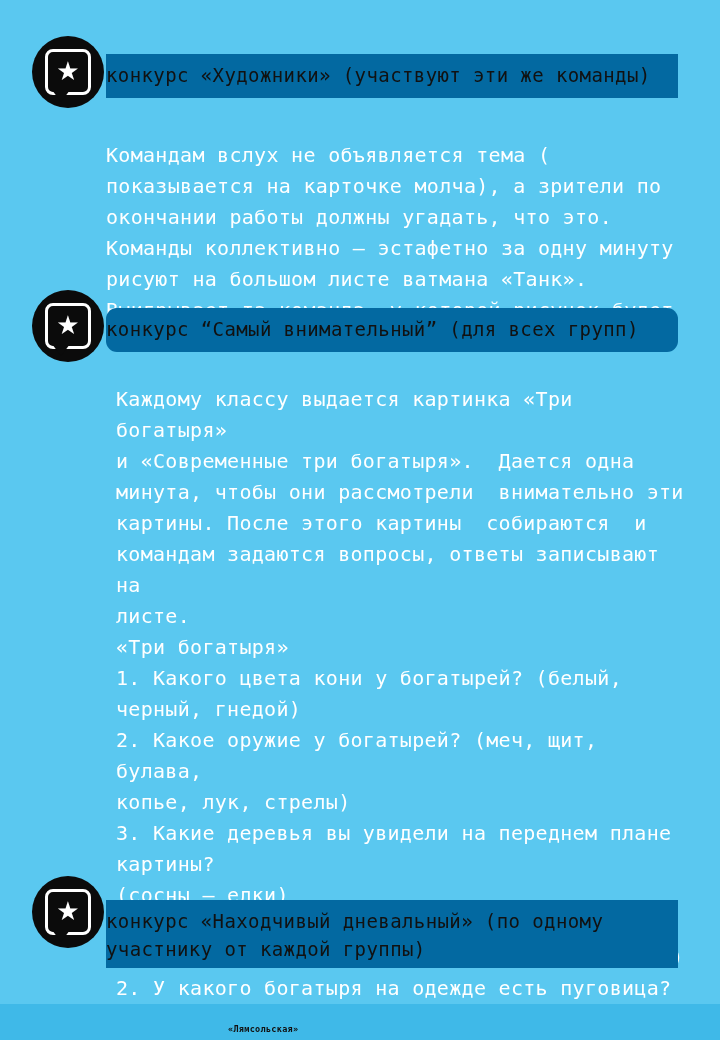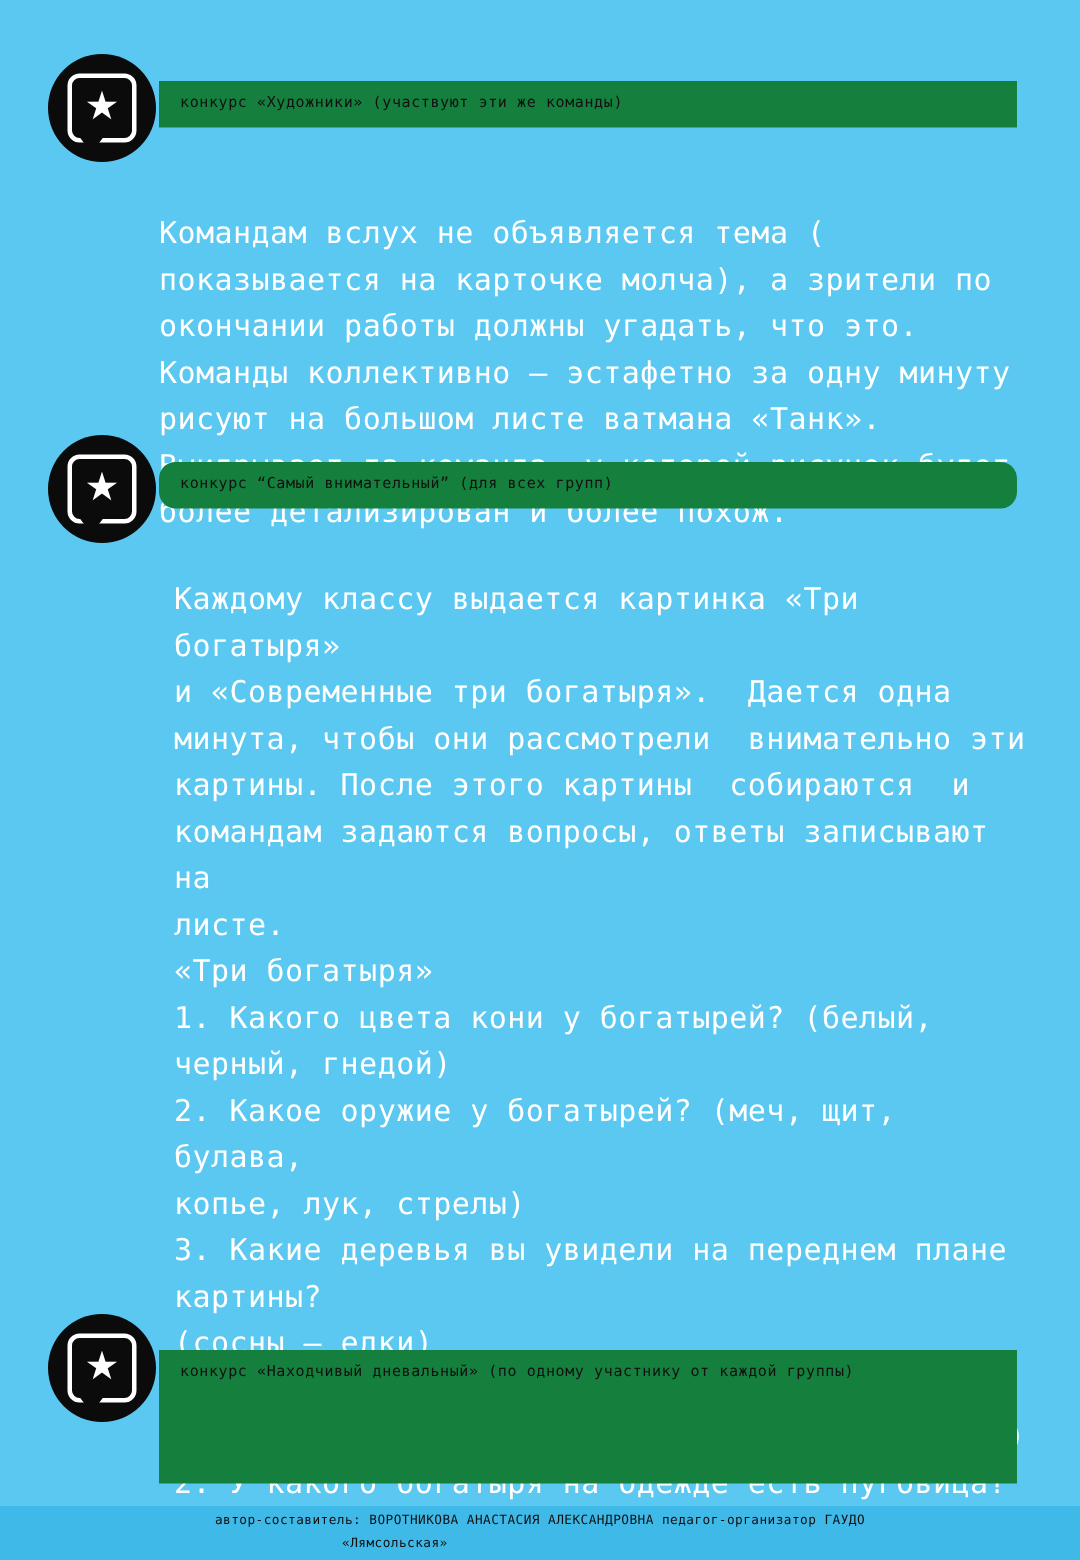--- a/index.html
+++ b/index.html
@@ -56,25 +56,25 @@
     position: absolute;
     left: 20px;
     bottom: 6px;
     width: 0;
     height: 0;
     border-left: 9px solid transparent;
     border-right: 9px solid transparent;
     border-top: 12px solid #0b0b0b;
   }
   .heading-bar {
-    background: #15803d;
+    background: #0369a1;
     color: #111111;
-    font-size: 10px;
+    font-size: 19px;
     line-height: 1.45;
-    padding: 8px 14px;
+    padding: 8px 0;
     box-sizing: border-box;
     letter-spacing: 0.4px;
   }
   .body-text {
     color: #ffffff;
     font-size: 20px;
     line-height: 1.55;
     letter-spacing: 0.3px;
     white-space: pre-wrap;
   }
@@ -87,21 +87,21 @@
 
   
   #sec2 { position: absolute; left: 0; top: 290px; width: 720px; }
   #sec2 .badge { position: absolute; left: 16px; top: 0px; }
   #sec2 .heading-bar { position: absolute; left: 106px; top: 18px; width: 572px; border-radius: 11px; }
   #sec2 .body-text { position: absolute; left: 116px; top: 94px; width: 580px; }
 
   
   #sec3 { position: absolute; left: 0; top: 876px; width: 720px; }
   #sec3 .badge { position: absolute; left: 16px; top: 0px; }
-  #sec3 .heading-bar { position: absolute; left: 106px; top: 24px; width: 572px; height: 89px; }
+  #sec3 .heading-bar { position: absolute; left: 106px; top: 24px; width: 572px; height: 68px; }
 
   .footer {
     position: absolute;
     left: 0;
     bottom: 0;
     width: 720px;
     height: 36px;
     background: #3fb9e8;
   }
   .footer .line1 {
@@ -114,20 +114,21 @@
     font-size: 8.5px;
     letter-spacing: 0.3px;
   }
   .footer .line2 {
     position: absolute;
     left: 228px;
     top: 20px;
     color: #111111;
     font-size: 8.5px;
     letter-spacing: 0.3px;
+    font-weight: bold;
   }
 </style>
 </head>
 <body>
 
 <div class="page">
 
   <div class="section" id="sec1">
     <div class="badge">
       <div class="inner">
@@ -183,17 +184,16 @@
       <div class="inner">
         <div class="star">★</div>
       </div>
       <div class="tail"></div>
     </div>
     <div class="heading-bar">конкурс  «Находчивый дневальный» (по одному
 участнику от каждой группы)</div>
   </div>
 
   <div class="footer">
-    <div class="line1">автор-составитель:  ВОРОТНИКОВА  АНАСТАСИЯ  АЛЕКСАНДРОВНА  педагог-организатор  ГАУДО</div>
     <div class="line2">«Лямсольская»</div>
   </div>
 
 </div>
 
 </body></html>

